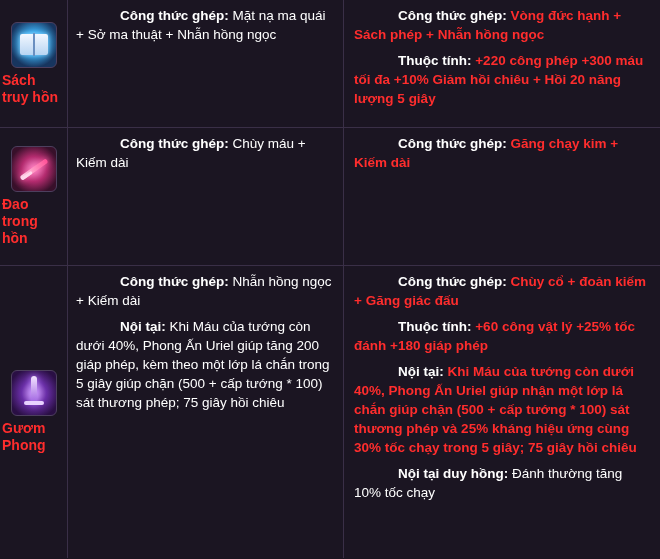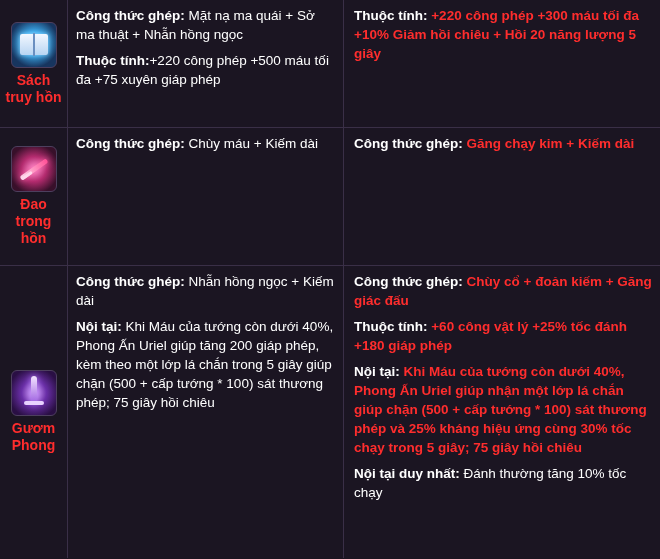--- a/index.html
+++ b/index.html
@@ -131,53 +131,53 @@
     width: 20px; height: 4px;
     background: #e8d2ff;
     border-radius: 2px;
   }
 
   .item-name {
     color: #ff2d2d;
     font-weight: bold;
     font-size: 14px;
     line-height: 17px;
-    text-align: center;
+    text-align: left;
   }
 
   .line {
     font-size: 13.5px;
     line-height: 19px;
     margin: 0 0 7px 0;
   }
   .line:last-child { margin-bottom: 0; }
-  .lbl { color: #ffffff; font-weight: bold; }
+  .lbl { color: #ffffff; font-weight: bold; margin-left: 44px; }
   .val-white { color: #ffffff; }
   .val-red { color: #ff2d2d; font-weight: bold; }
   .right .lbl { color: #ffffff; font-weight: bold; }
 </style>
 </head>
 <body>
 
 <div class="sheet">
 
   <div class="row" style="height:128px;">
     <div class="cell-icon">
       <div class="item-img img-book"></div>
       <div class="item-name">Sách truy hồn</div>
     </div>
     <div class="cell-mid">
       <p class="line">
         <span class="lbl">Công thức ghép:</span><span class="val-white"> Mặt nạ ma quái + Sở ma thuật + Nhẫn hồng ngọc</span>
       </p>
-      <p class="line">
-        <span class="lbl">Thuộc tính:</span><span class="val-white">+220 công phép +500 máu tối đa +75 xuyên giáp phép</span>
-      </p>
     </div>
     <div class="cell-right right">
+      <p class="line">
+        <span class="lbl">Công thức ghép:</span><span class="val-red"> Vòng đức hạnh + Sách phép + Nhẫn hồng ngọc</span>
+      </p>
       <p class="line">
         <span class="lbl">Thuộc tính:</span><span class="val-red"> +220 công phép +300 máu tối đa +10% Giảm hồi chiêu + Hồi 20 năng lượng 5 giây</span>
       </p>
     </div>
   </div>
 
   <div class="row" style="height:138px;">
     <div class="cell-icon">
       <div class="item-img img-blade"></div>
       <div class="item-name">Đao trong hồn</div>
@@ -211,18 +211,18 @@
       <p class="line">
         <span class="lbl">Công thức ghép:</span><span class="val-red"> Chùy cổ + đoản kiếm + Găng giác đấu</span>
       </p>
       <p class="line">
         <span class="lbl">Thuộc tính:</span><span class="val-red"> +60 công vật lý +25% tốc đánh +180 giáp phép</span>
       </p>
       <p class="line">
         <span class="lbl">Nội tại:</span><span class="val-red"> Khi Máu của tướng còn dưới 40%, Phong Ấn Uriel giúp nhận một lớp lá chắn giúp chặn (500 + cấp tướng * 100) sát thương phép và 25% kháng hiệu ứng cùng 30% tốc chạy trong 5 giây; 75 giây hồi chiêu</span>
       </p>
       <p class="line">
-        <span class="lbl">Nội tại duy nhất:</span><span class="val-white"> Đánh thường tăng 10% tốc chạy</span>
+        <span class="lbl">Nội tại duy hồng:</span><span class="val-white"> Đánh thường tăng 10% tốc chạy</span>
       </p>
     </div>
   </div>
 
 </div>
 
 </body></html>

